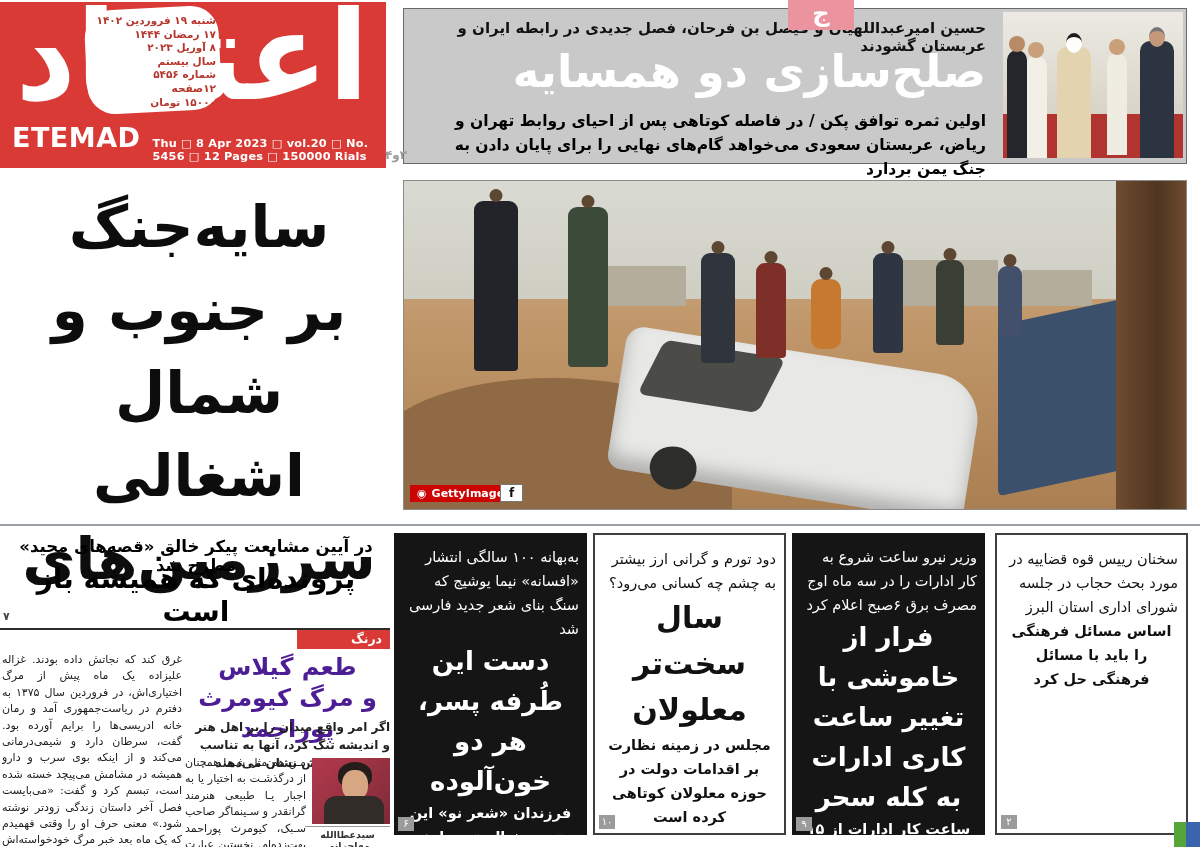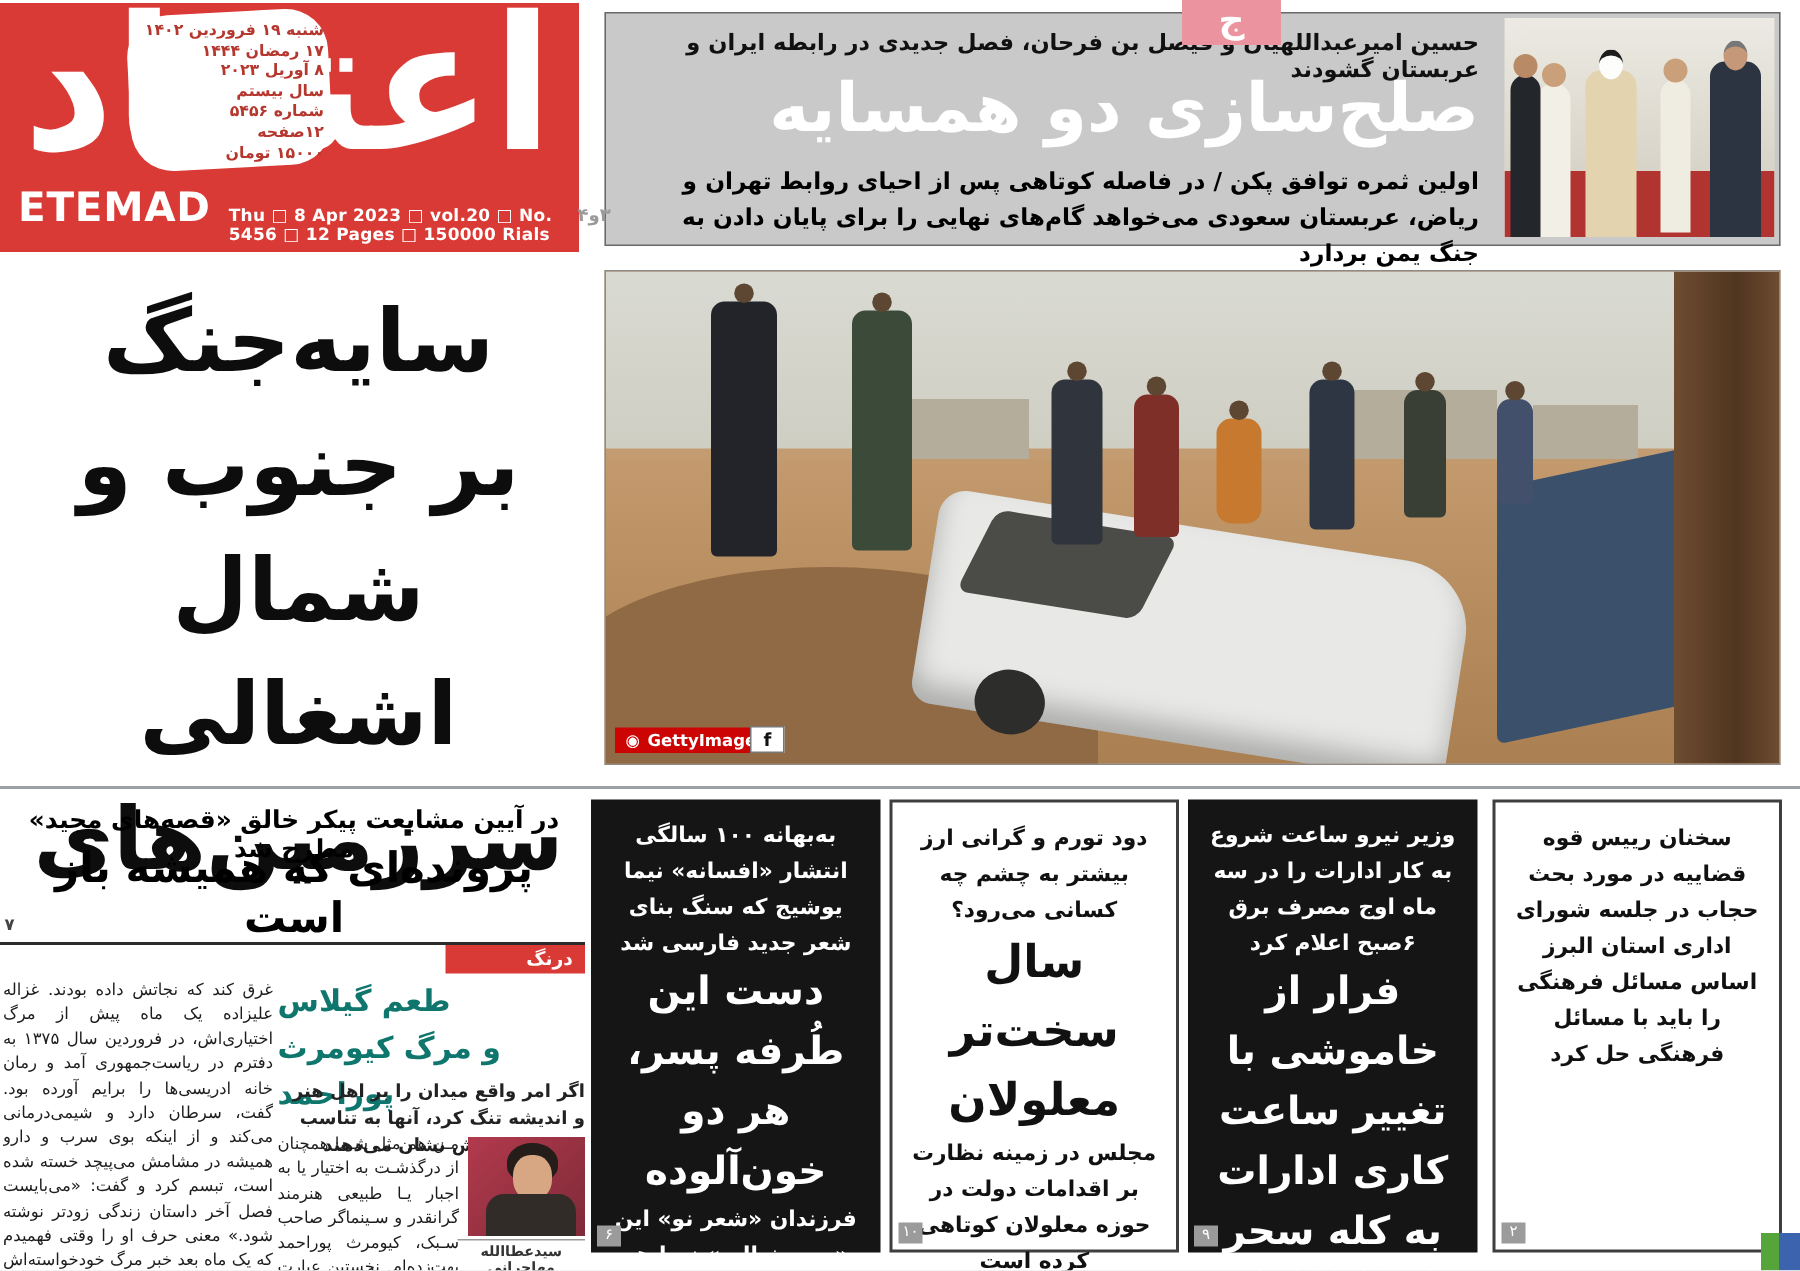--- a/index.html
+++ b/index.html
@@ -29,21 +29,21 @@
             text-align:right;line-height:24px;}
   .lead-photo{right:3px;top:3px;width:180px;height:146px;background:#ded9d0;overflow:hidden;}
   .lp-wall{position:absolute;left:0;top:0;width:100%;height:74%;
            background:linear-gradient(#eceae3,#d7d2c6);}
   .lp-carpet{position:absolute;left:0;bottom:0;width:100%;height:30%;background:#b23430;}
   .lp-fig{position:absolute;border-radius:10px 10px 0 0;}
   .lp-head{position:absolute;left:50%;top:-14px;transform:translateX(-50%);
            width:16px;height:16px;border-radius:50%;}
   .ribbon{left:788px;top:0;width:66px;height:30px;background:#ec93a0;color:#fff;
           font-size:24px;font-weight:bold;text-align:center;line-height:26px;}
-  .pages-ref{left:385px;top:136px;font-size:12px;color:#9a9a9a;font-weight:bold;}
+  .pages-ref{left:385px;top:148px;font-size:12px;color:#9a9a9a;font-weight:bold;}
   
   .main-headline{left:0;top:186px;width:398px;text-align:center;color:#0d0d0d;
                  font-weight:bold;font-size:58px;line-height:83px;}
   .main-photo{left:403px;top:180px;width:782px;height:328px;border:1px solid #8a8a8a;
               overflow:hidden;background:#c49c72;}
   .mp-sky{position:absolute;left:0;top:0;width:100%;height:36%;
           background:linear-gradient(#d9dad2,#cfcec3);}
   .mp-block{position:absolute;background:#b4ad9c;}
   .mp-ground{position:absolute;left:0;top:38%;width:100%;height:62%;
              background:linear-gradient(#c39a6d,#aa7f52);}
@@ -65,35 +65,35 @@
   .credit-badge{left:6px;bottom:7px;background:#cc0504;color:#fff;font-size:11px;
                 font-weight:bold;padding:2px 7px;display:flex;gap:5px;align-items:center;}
   .frame-badge{left:96px;bottom:7px;background:#fff;color:#111;font-size:12px;font-weight:bold;
                padding:1px 8px;border:1px solid #777;}
   .hr-main{left:0;top:524px;width:1200px;border-top:2px solid #9aa0a4;}
   
   .sbox{top:533px;width:193px;height:302px;padding:12px 8px 18px;box-sizing:border-box;
         text-align:center;display:flex;flex-direction:column;}
   .sbox.dark{background:#151515;color:#fff;}
   .sbox.light{background:#fff;color:#111;border:2px solid #3e3e3e;}
-  .sb-kicker{font-size:14.5px;font-weight:bold;line-height:24px;}
+  .sb-kicker{font-size:14.5px;font-weight:normal;line-height:24px;text-align:right;}
   .sb-headline{font-size:26px;font-weight:bold;line-height:40px;margin:auto 0;}
   .sb-sub{font-size:14.5px;font-weight:bold;line-height:24px;}
   .sb-marker{position:absolute;left:4px;bottom:4px;width:16px;height:14px;background:#9b9b9b;
              color:#fff;font-size:10px;line-height:14px;text-align:center;}
   
   .cult-kicker{left:0;top:537px;width:392px;text-align:center;font-size:16.5px;font-weight:bold;}
   .cult-headline{left:0;top:562px;width:392px;text-align:center;font-size:28px;font-weight:bold;}
   .cult-marker{left:3px;top:610px;font-size:11px;color:#444;font-weight:bold;}
   .cult-rule{left:0;top:628px;width:390px;border-top:2px solid #2b2b2b;}
   .cult-tab{left:297px;top:630px;width:93px;height:19px;background:#da3a35;color:#fff;
             font-size:12.5px;font-weight:bold;text-align:right;padding:1px 8px 0 0;
             box-sizing:border-box;}
-  .art-title{left:185px;top:652px;width:205px;text-align:left;font-size:20px;font-weight:bold;
-             line-height:31px;color:#0f766e;}
+  .art-title{left:185px;top:652px;width:205px;text-align:center;font-size:24px;font-weight:bold;
+             line-height:31px;color:#4c1d95;}
   .art-sub{left:185px;top:718px;width:205px;text-align:right;font-size:12px;font-weight:bold;
            line-height:18px;color:#222;}
   .art-photo{left:312px;top:758px;width:78px;height:66px;overflow:hidden;
              background:linear-gradient(135deg,#b23a4d,#7e2a38);}
   .ap-hair{position:absolute;left:26px;top:4px;width:34px;height:26px;background:#241d19;
            border-radius:50% 50% 40% 40%;}
   .ap-face{position:absolute;left:30px;top:12px;width:26px;height:30px;background:#d7a682;
            border-radius:45%;}
   .ap-body{position:absolute;left:12px;top:38px;width:60px;height:28px;background:#322c28;
            border-radius:12px 12px 0 0;}

